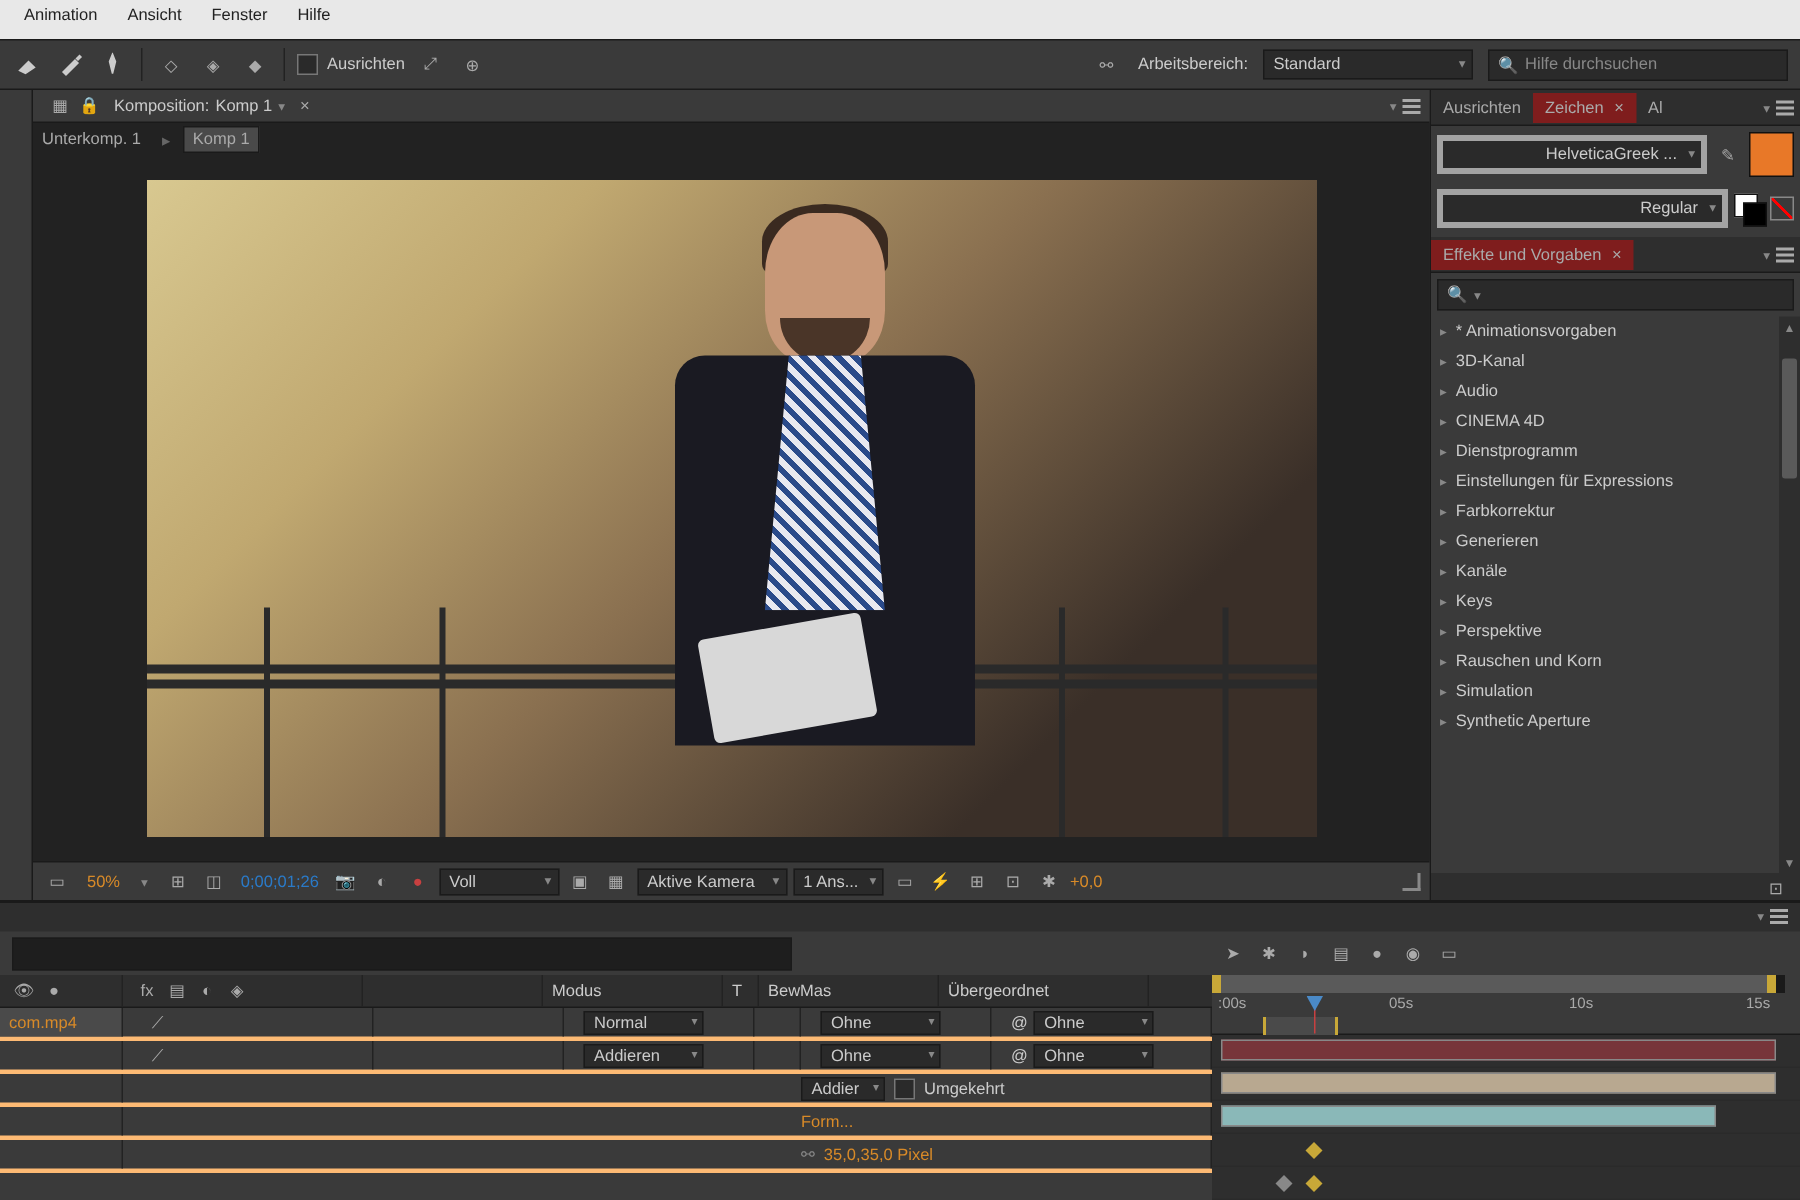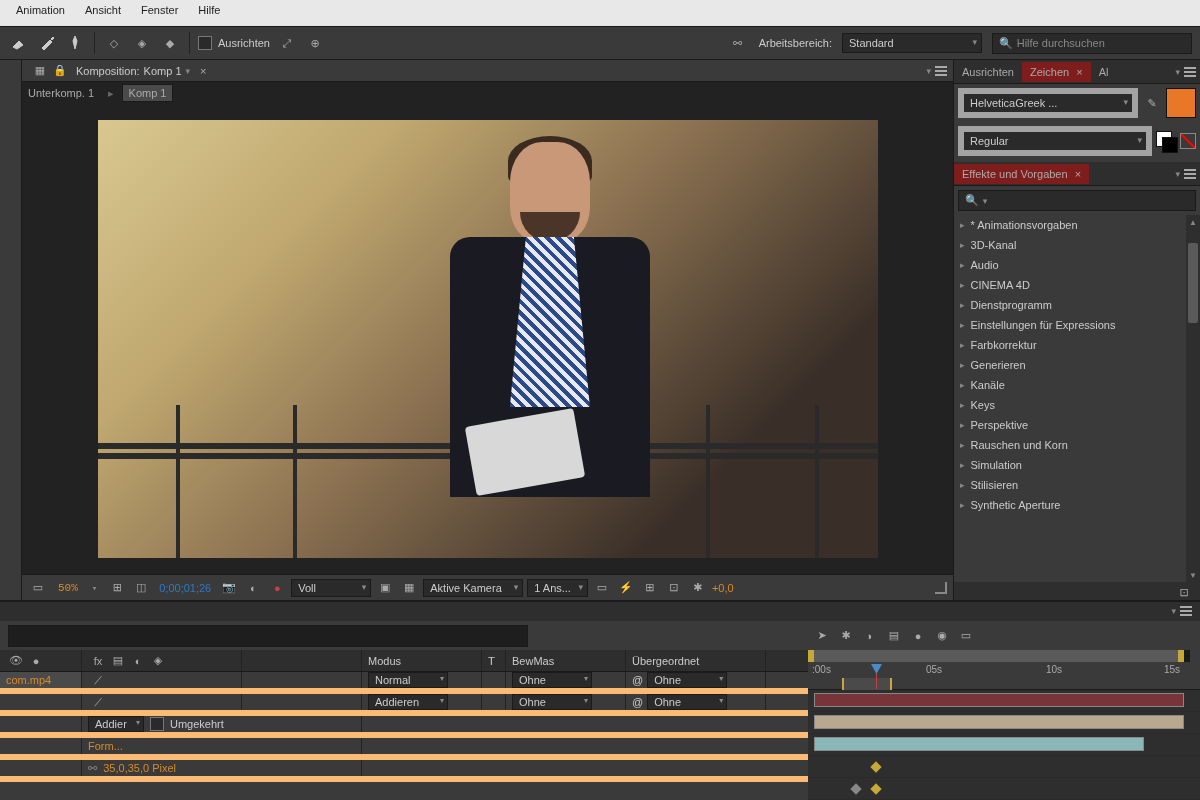--- a/index.html
+++ b/index.html
@@ -34,52 +34,52 @@
 .head { width: 80px; height: 100px; background: #c89878; border-radius: 40% 40% 35% 35%; position: absolute; left: 50%; top: 0; transform: translateX(-50%); }
 .hair { position: absolute; width: 84px; height: 50px; background: #3a2a20; border-radius: 50% 50% 20% 20%; left: 50%; top: -6px; transform: translateX(-50%); }
 .beard { position: absolute; width: 60px; height: 30px; background: #4a3528; border-radius: 0 0 30px 30px; left: 50%; top: 70px; transform: translateX(-50%); }
 .body { position: absolute; top: 95px; left: 50%; transform: translateX(-50%); width: 200px; height: 260px; }
 .jacket { position: absolute; width: 200px; height: 260px; background: #1a1a22; border-radius: 20px 20px 0 0; }
 .shirt { position: absolute; left: 60px; top: 0; width: 80px; height: 170px; background: repeating-linear-gradient(45deg, #2a4a8a 0 4px, #e8e8f0 4px 8px); clip-path: polygon(20% 0, 80% 0, 100% 100%, 0 100%); }
 .tablet { position: absolute; left: 20px; top: 180px; width: 110px; height: 70px; background: #d8d8d8; border-radius: 4px; transform: rotate(-10deg); }
 .rail { position: absolute; bottom: 25%; left: 0; width: 100%; height: 6px; background: #2a2a2a; box-shadow: 0 10px 0 #2a2a2a; }
 .rail-v { position: absolute; bottom: 0; width: 4px; height: 35%; background: #2a2a2a; }
 .comp-footer { height: 26px; background: #3a3a3a; border-top: 1px solid #1a1a1a; display: flex; align-items: center; padding: 0 6px; gap: 4px; }
-.zoom { color: #d88a28; padding: 0 6px; position: relative; cursor: pointer; font-family: Liberation Mono, monospace; }
+.zoom { color: #d88a28; padding: 0 6px; position: relative; cursor: pointer; }
 .zoom::after { content: "▾"; color: #888; font-size: 9px; margin-left: 14px; }
 .tcode { color: #2a7ac8; padding: 0 4px; cursor: pointer; }
 .footer-dd { background: #2a2a2a; border: 1px solid #1a1a1a; padding: 2px 16px 2px 6px; position: relative; min-width: 60px; cursor: pointer; }
 .footer-dd::after { content: "▾"; position: absolute; right: 4px; color: #888; font-size: 9px; }
 .sidebar { width: 246px; background: #3a3a3a; display: flex; flex-direction: column; }
 .side-tabs { height: 24px; background: #2e2e2e; display: flex; align-items: center; border-bottom: 1px solid #1a1a1a; position: relative; }
 .side-tab { padding: 4px 8px; color: #aaa; cursor: pointer; }
 .side-tab.active { background: #7f1d1d; }
 .char-row { display: flex; padding: 4px; gap: 4px; align-items: center; }
-.font-dd { flex: 1; background: #2a2a2a; border: 6px solid #a3a3a3; padding: 3px 16px 3px 6px; position: relative; cursor: pointer; }
+.font-dd { flex: 1; background: #2a2a2a; border: 4px solid #a3a3a3; padding: 3px 16px 3px 6px; position: relative; cursor: pointer; text-align: right; }
 .font-dd::after { content: "▾"; position: absolute; right: 4px; color: #888; font-size: 9px; }
 .eyedrop { width: 18px; height: 18px; cursor: pointer; }
 .swatch { width: 30px; height: 30px; background: #e87828; border: 1px solid #111; cursor: pointer; }
 .swatch2 { width: 20px; height: 20px; position: relative; cursor: pointer; }
 .swatch2::before { content: ""; position: absolute; width: 14px; height: 14px; background: #fff; border: 1px solid #111; }
 .swatch2::after { content: ""; position: absolute; left: 6px; top: 6px; width: 14px; height: 14px; background: #000; border: 1px solid #111; }
 .effects-list { flex: 1; overflow-y: auto; background: #3a3a3a; }
 .effect-item { padding: 4px 6px; display: flex; align-items: center; gap: 6px; cursor: pointer; }
 .effect-item::before { content: "▸"; color: #888; font-size: 9px; }
 .scrollbar-v { width: 14px; background: #2e2e2e; display: flex; flex-direction: column; }
 .scroll-thumb { background: #5a5a5a; margin: 14px 2px; flex: 0 0 80px; border-radius: 2px; cursor: pointer; }
 .scroll-arrow { height: 14px; display: flex; align-items: center; justify-content: center; color: #888; font-size: 8px; cursor: pointer; }
 .timeline-wrap { height: 200px; background: #3a3a3a; border-top: 2px solid #1a1a1a; display: flex; flex-direction: column; position: relative; }
 .tl-top { height: 20px; background: #2e2e2e; position: relative; }
 .tl-top .menu-lines { position: absolute; right: 8px; top: 4px; }
 .tl-tools { height: 30px; display: flex; align-items: center; padding: 0 8px; gap: 4px; }
 .tl-content { flex: 1; display: flex; }
 .tl-left { width: 808px; background: #3a3a3a; }
 .tl-hdr-row { height: 22px; display: flex; align-items: center; background: #2e2e2e; border-bottom: 1px solid #1a1a1a; }
 .tl-col { padding: 0 6px; border-right: 1px solid #222; height: 100%; display: flex; align-items: center; }
-.tl-layer-row { height: 22px; display: flex; align-items: center; border-bottom: 6px solid #fdba74; }
+.tl-layer-row { height: 22px; display: flex; align-items: center; border-bottom: 3px solid #fdba74; justify-content: space-between; }
 .mode-dd { background: #2a2a2a; border: 1px solid #1a1a1a; padding: 1px 14px 1px 6px; position: relative; min-width: 80px; cursor: pointer; }
 .mode-dd::after { content: "▾"; position: absolute; right: 3px; color: #888; font-size: 8px; }
 .layer-name { color: #d88a28; cursor: pointer; }
 .pixel-val { color: #d88a28; cursor: pointer; }
 .link-ico { color: #888; }
 .tl-right { flex: 1; background: #2e2e2e; position: relative; }
 .ruler { height: 40px; background: #3a3a3a; border-bottom: 1px solid #1a1a1a; position: relative; }
 .nav-bar { position: absolute; top: 0; left: 0; right: 10px; height: 12px; background: #1a1a1a; }
 .nav-thumb { position: absolute; left: 0; right: 6px; height: 12px; background: #5a5a5a; cursor: pointer; }
 .nav-thumb::before, .nav-thumb::after { content: ""; position: absolute; width: 6px; height: 12px; background: #c8a838; top: 0; }
@@ -258,21 +258,20 @@
           <div class="effect-item">CINEMA 4D</div>
           <div class="effect-item">Dienstprogramm</div>
           <div class="effect-item">Einstellungen für Expressions</div>
           <div class="effect-item">Farbkorrektur</div>
           <div class="effect-item">Generieren</div>
           <div class="effect-item">Kanäle</div>
           <div class="effect-item">Keys</div>
           <div class="effect-item">Perspektive</div>
           <div class="effect-item">Rauschen und Korn</div>
           <div class="effect-item">Simulation</div>
-          <div class="effect-item">Stilisieren</div>
           <div class="effect-item">Synthetic Aperture</div>
         </div>
       <div class="scrollbar-v">
         <div class="scroll-arrow">▲</div>
         <div class="scroll-thumb"></div>
         <div style="flex:1"></div>
         <div class="scroll-arrow">▼</div>
       </div>
     </div>
     <div style="height:18px;background:#2e2e2e;position:relative">

